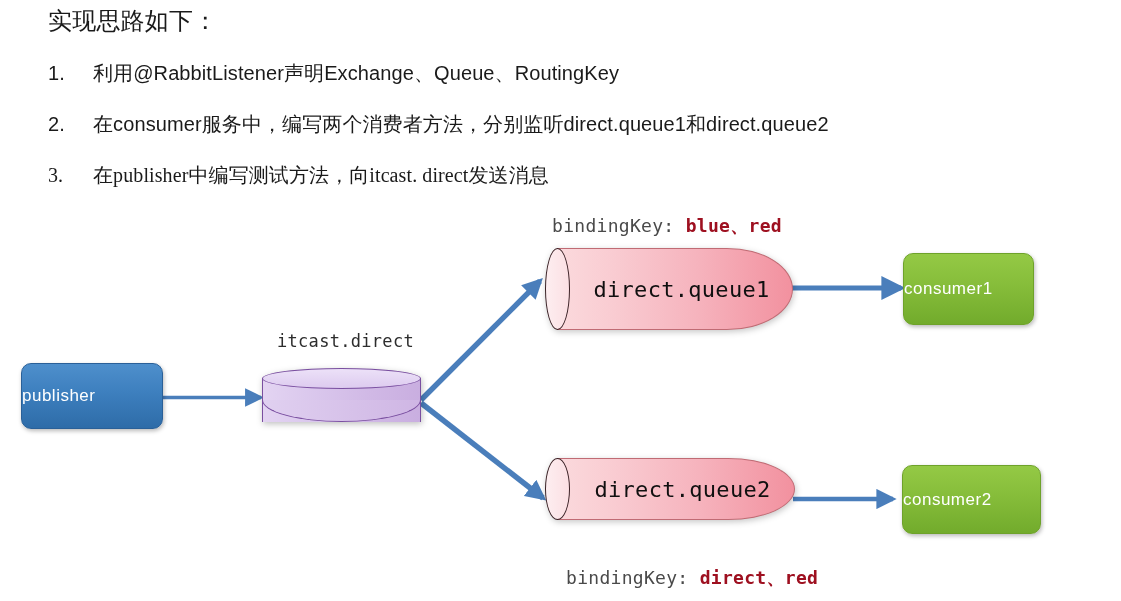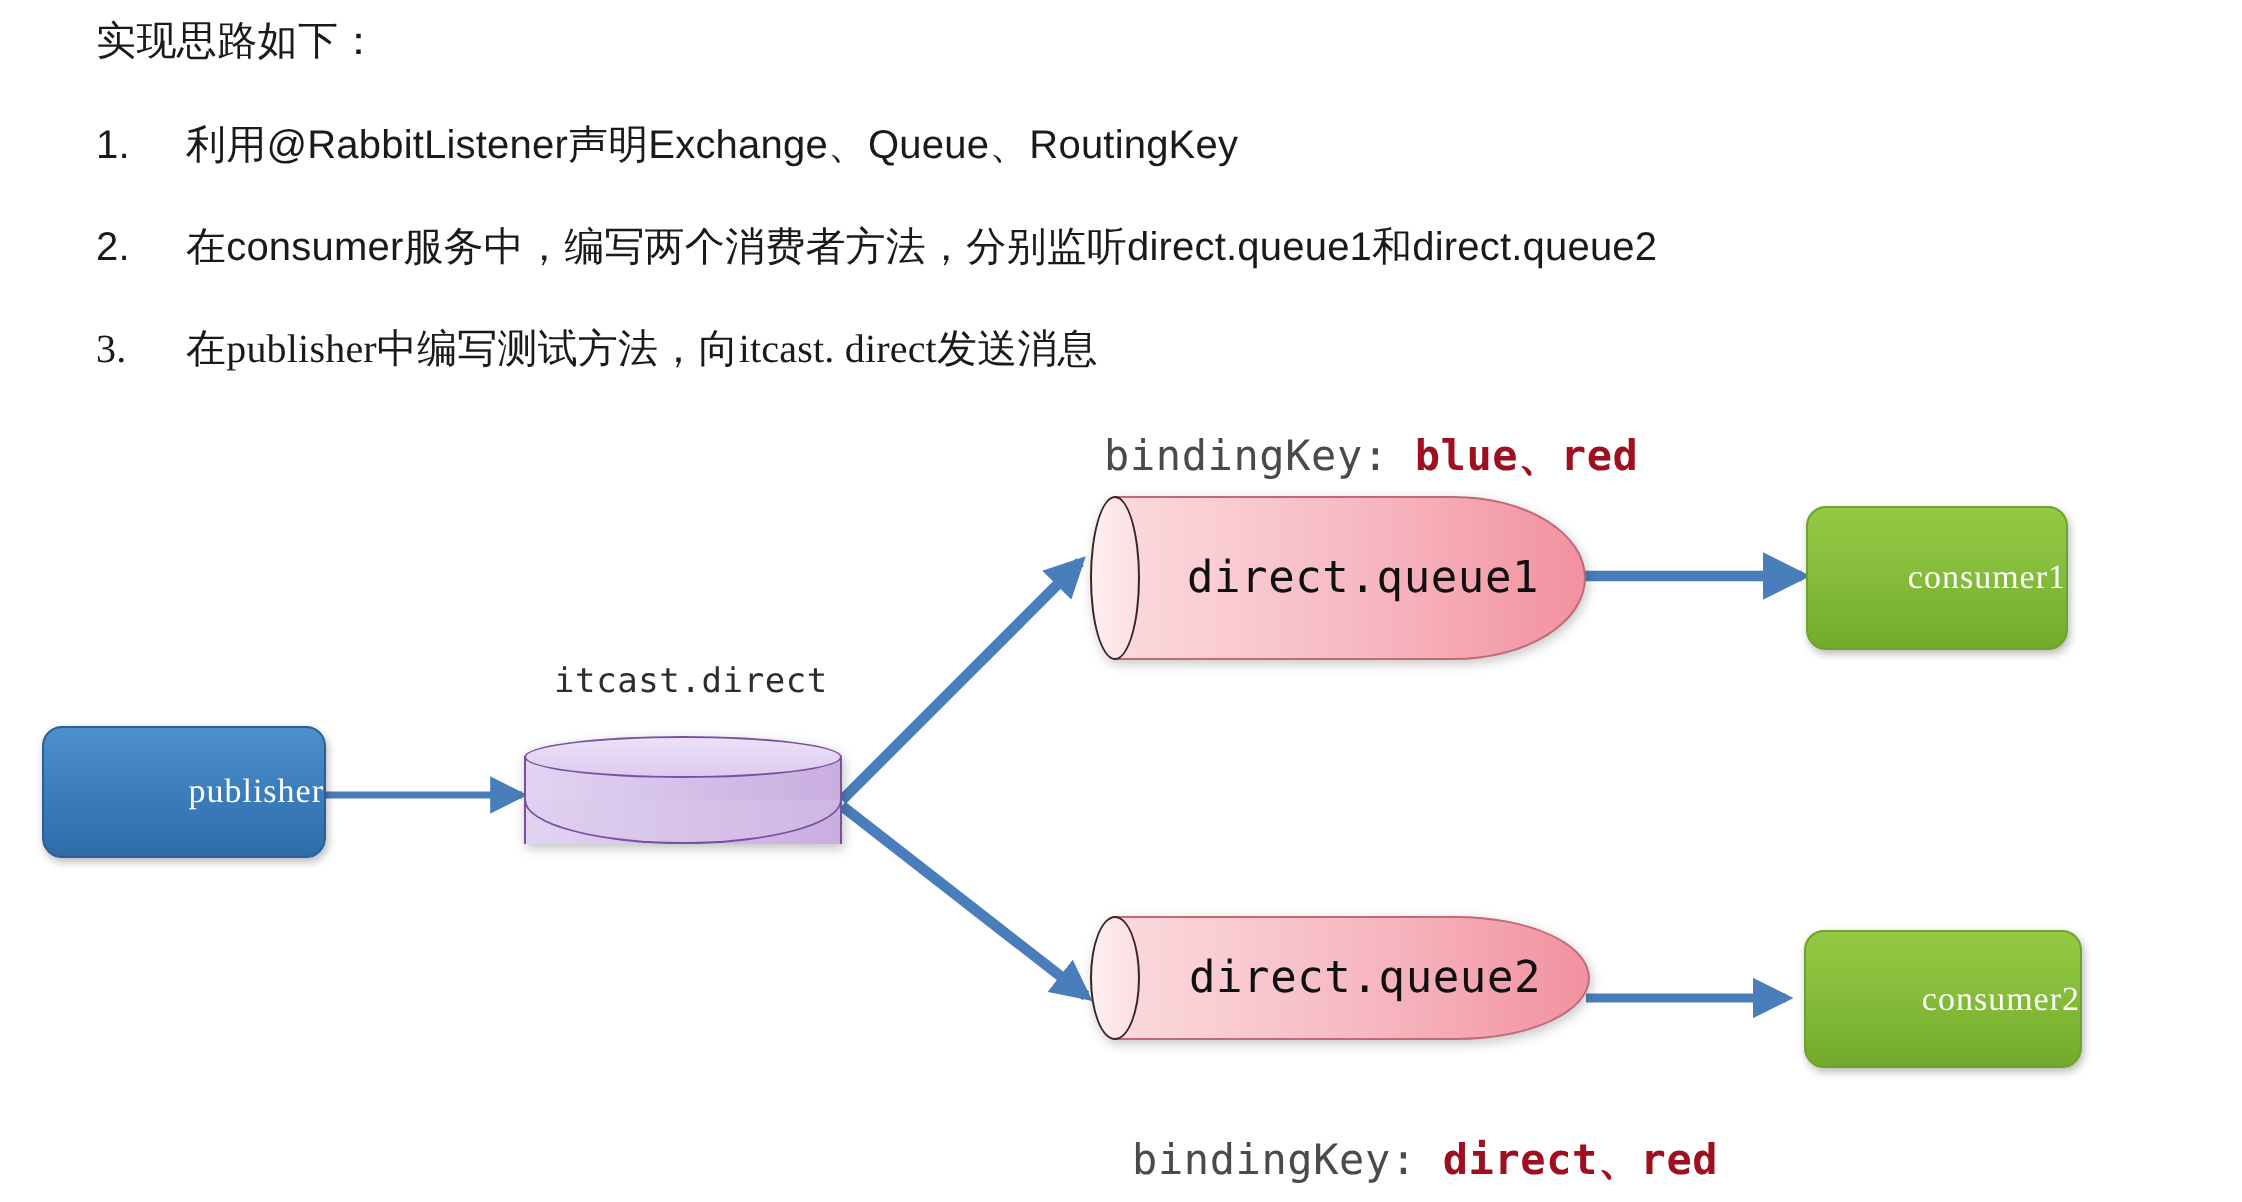--- a/index.html
+++ b/index.html
@@ -14,21 +14,21 @@
     overflow: hidden;
     font-family: "Liberation Sans", "DejaVu Sans", sans-serif;
     color: #1a1a1a;
   }
 
   
   .intro-line {
     position: absolute;
     left: 48px;
     top: 8px;
-    font-size: 20px;
+    font-size: 24px;
     line-height: 26px;
     letter-spacing: 0.2px;
     white-space: nowrap;
   }
   .list-item {
     position: absolute;
     left: 48px;
     font-size: 20px;
     line-height: 28px;
     white-space: nowrap;
@@ -51,22 +51,22 @@
     height: 601px;
     pointer-events: none;
   }
 
   
   .node-box {
     position: absolute;
     border-radius: 10px;
     display: flex;
     align-items: center;
-    justify-content: flex-end;
-    font-family: Liberation Serif, serif;
+    justify-content: flex-start;
+    font-family: Liberation Sans, sans-serif;
     font-size: 17px;
     color: #ffffff;
     letter-spacing: 0.5px;
     box-shadow: 1px 2px 4px rgba(0,0,0,0.28);
   }
   .box-blue {
     background: linear-gradient(to bottom, #4e8fcc 0%, #3d7fbe 45%, #2e6ca8 100%);
     border: 1px solid #2a6098;
   }
   .box-green {
@@ -169,21 +169,21 @@
     font-size: 17px;
     color: #2d2d2d;
     letter-spacing: 0.3px;
     white-space: nowrap;
   }
   #exchange-name-label { left: 277px; top: 331px; }
 
   .binding-label {
     position: absolute;
     font-family: "DejaVu Sans Mono", "Liberation Mono", monospace;
-    font-size: 21px;
+    font-size: 18px;
     letter-spacing: 0.3px;
     white-space: nowrap;
     color: #4a4a4a;
   }
   .binding-label .keys {
     color: #9e1020;
     font-weight: bold;
   }
   #binding1-label { left: 552px; top: 214px; }
   #binding2-label { left: 566px; top: 566px; }

